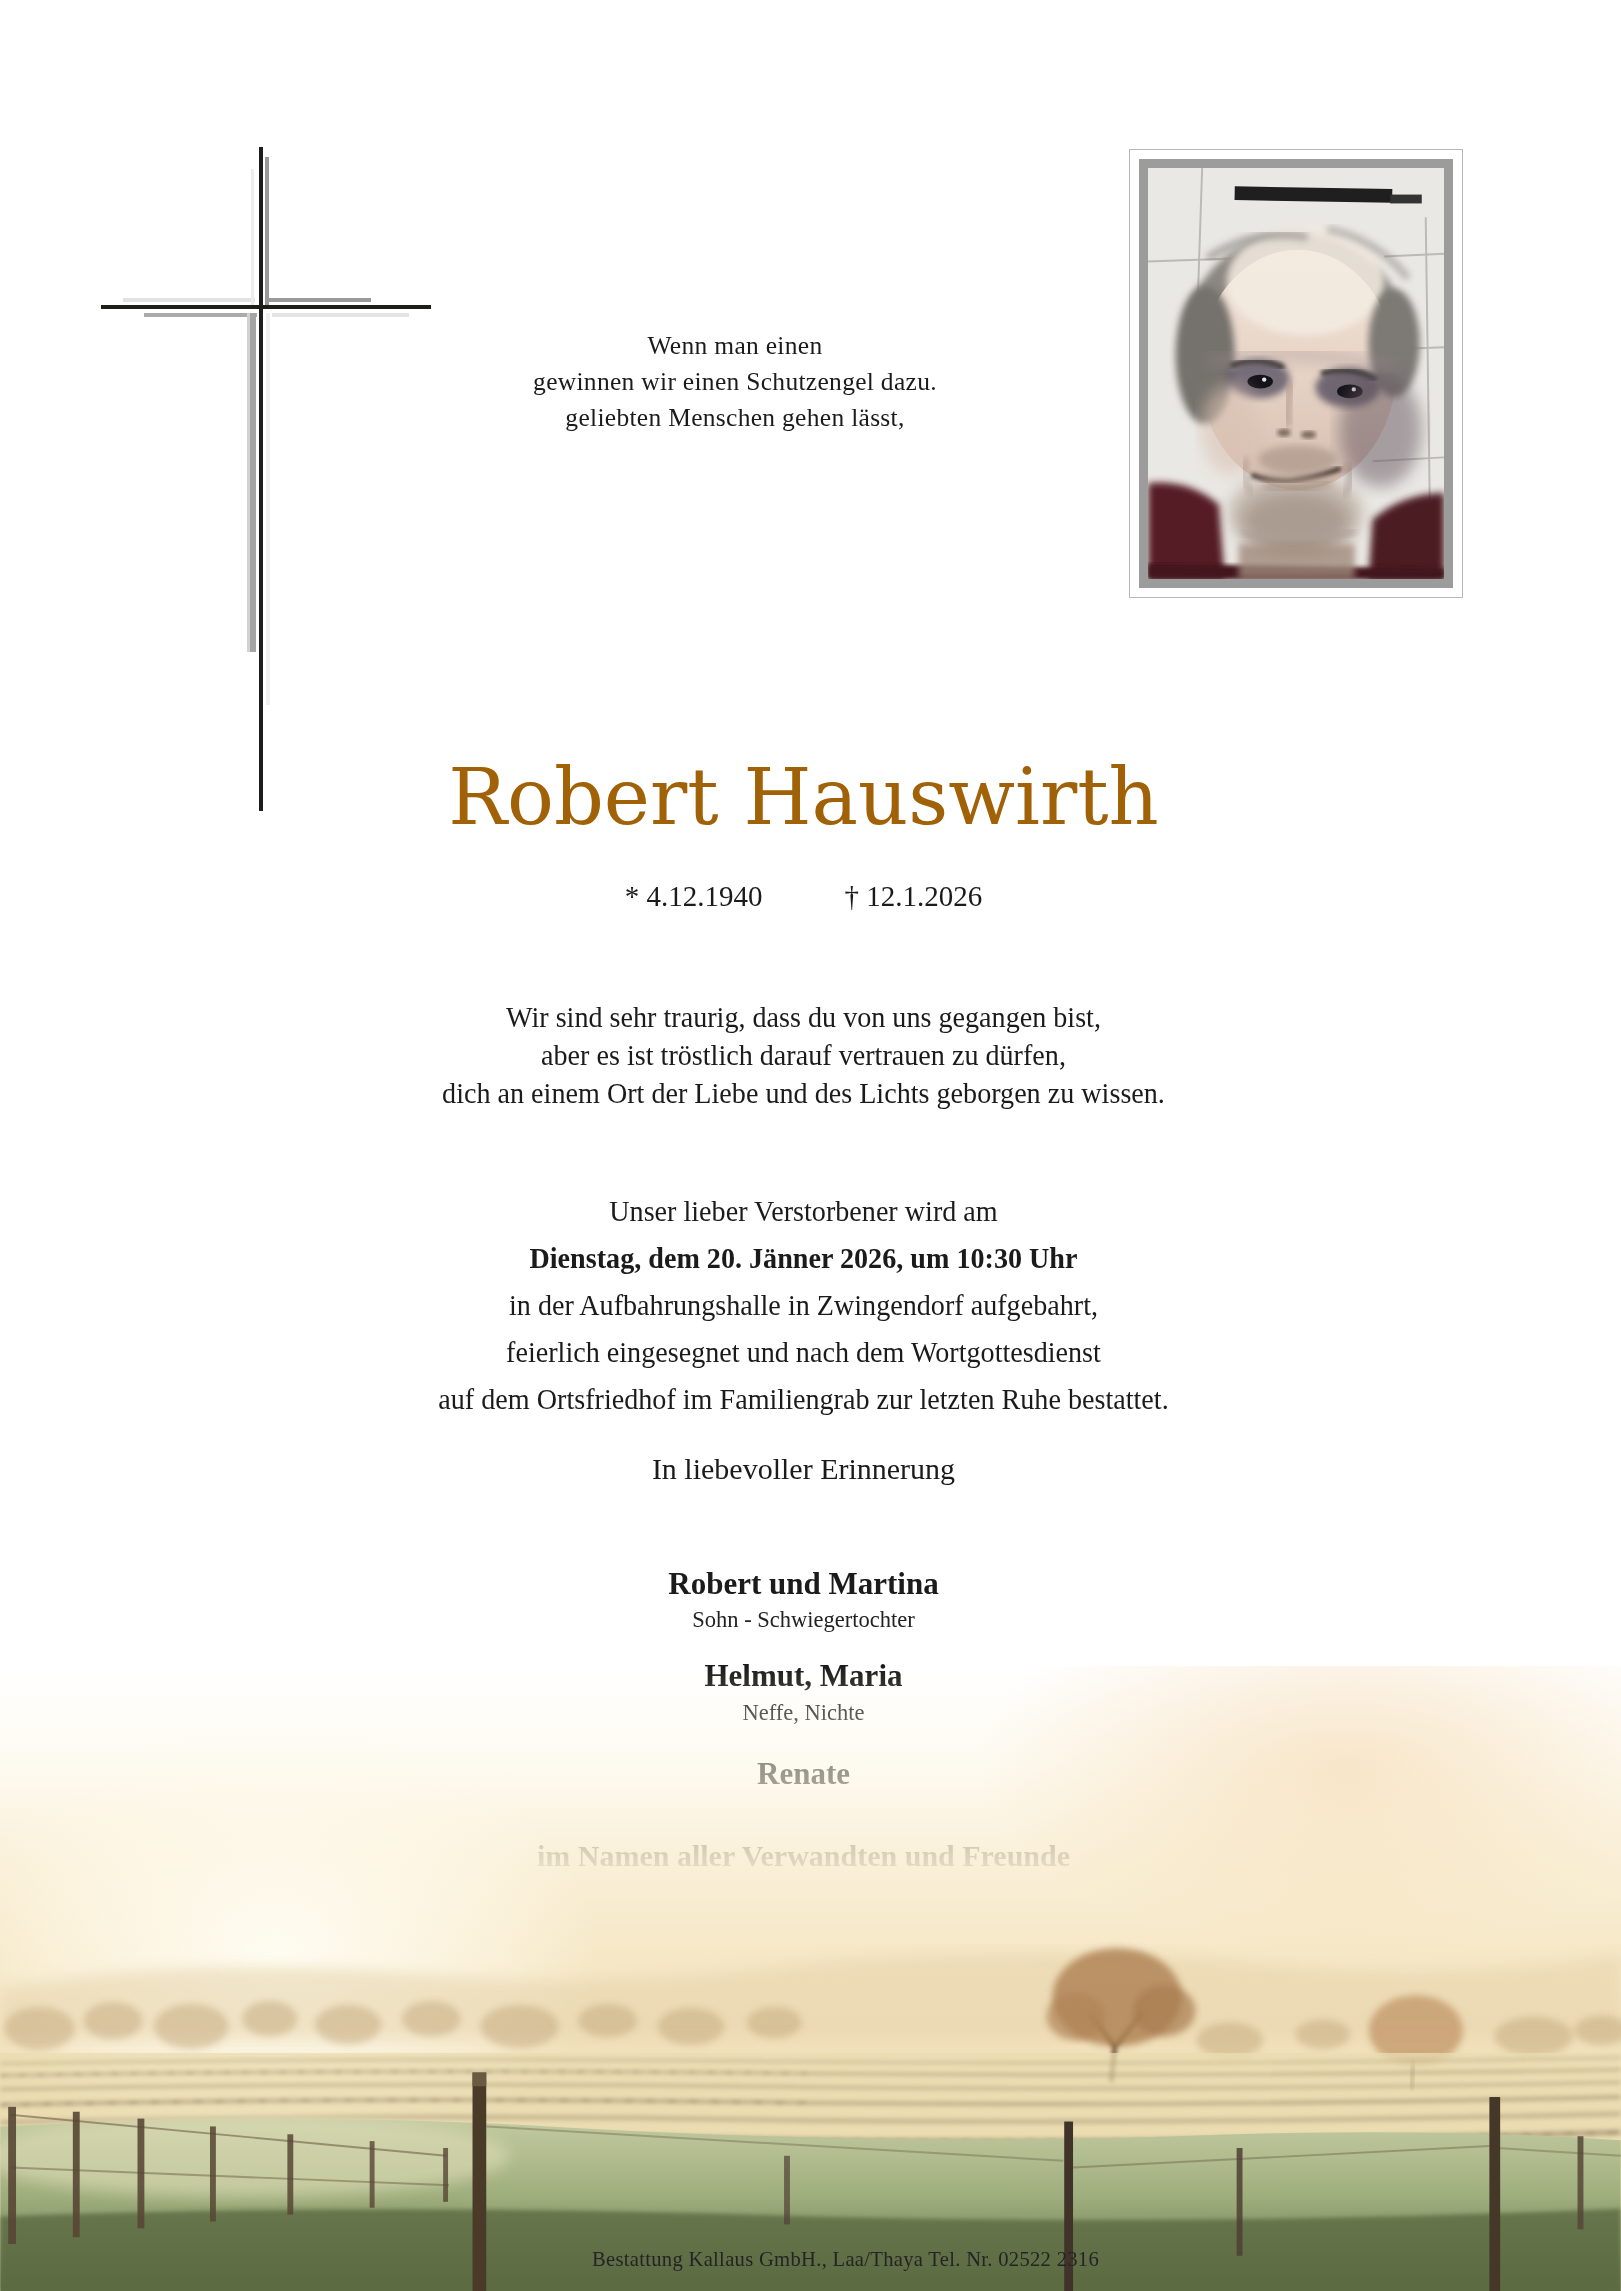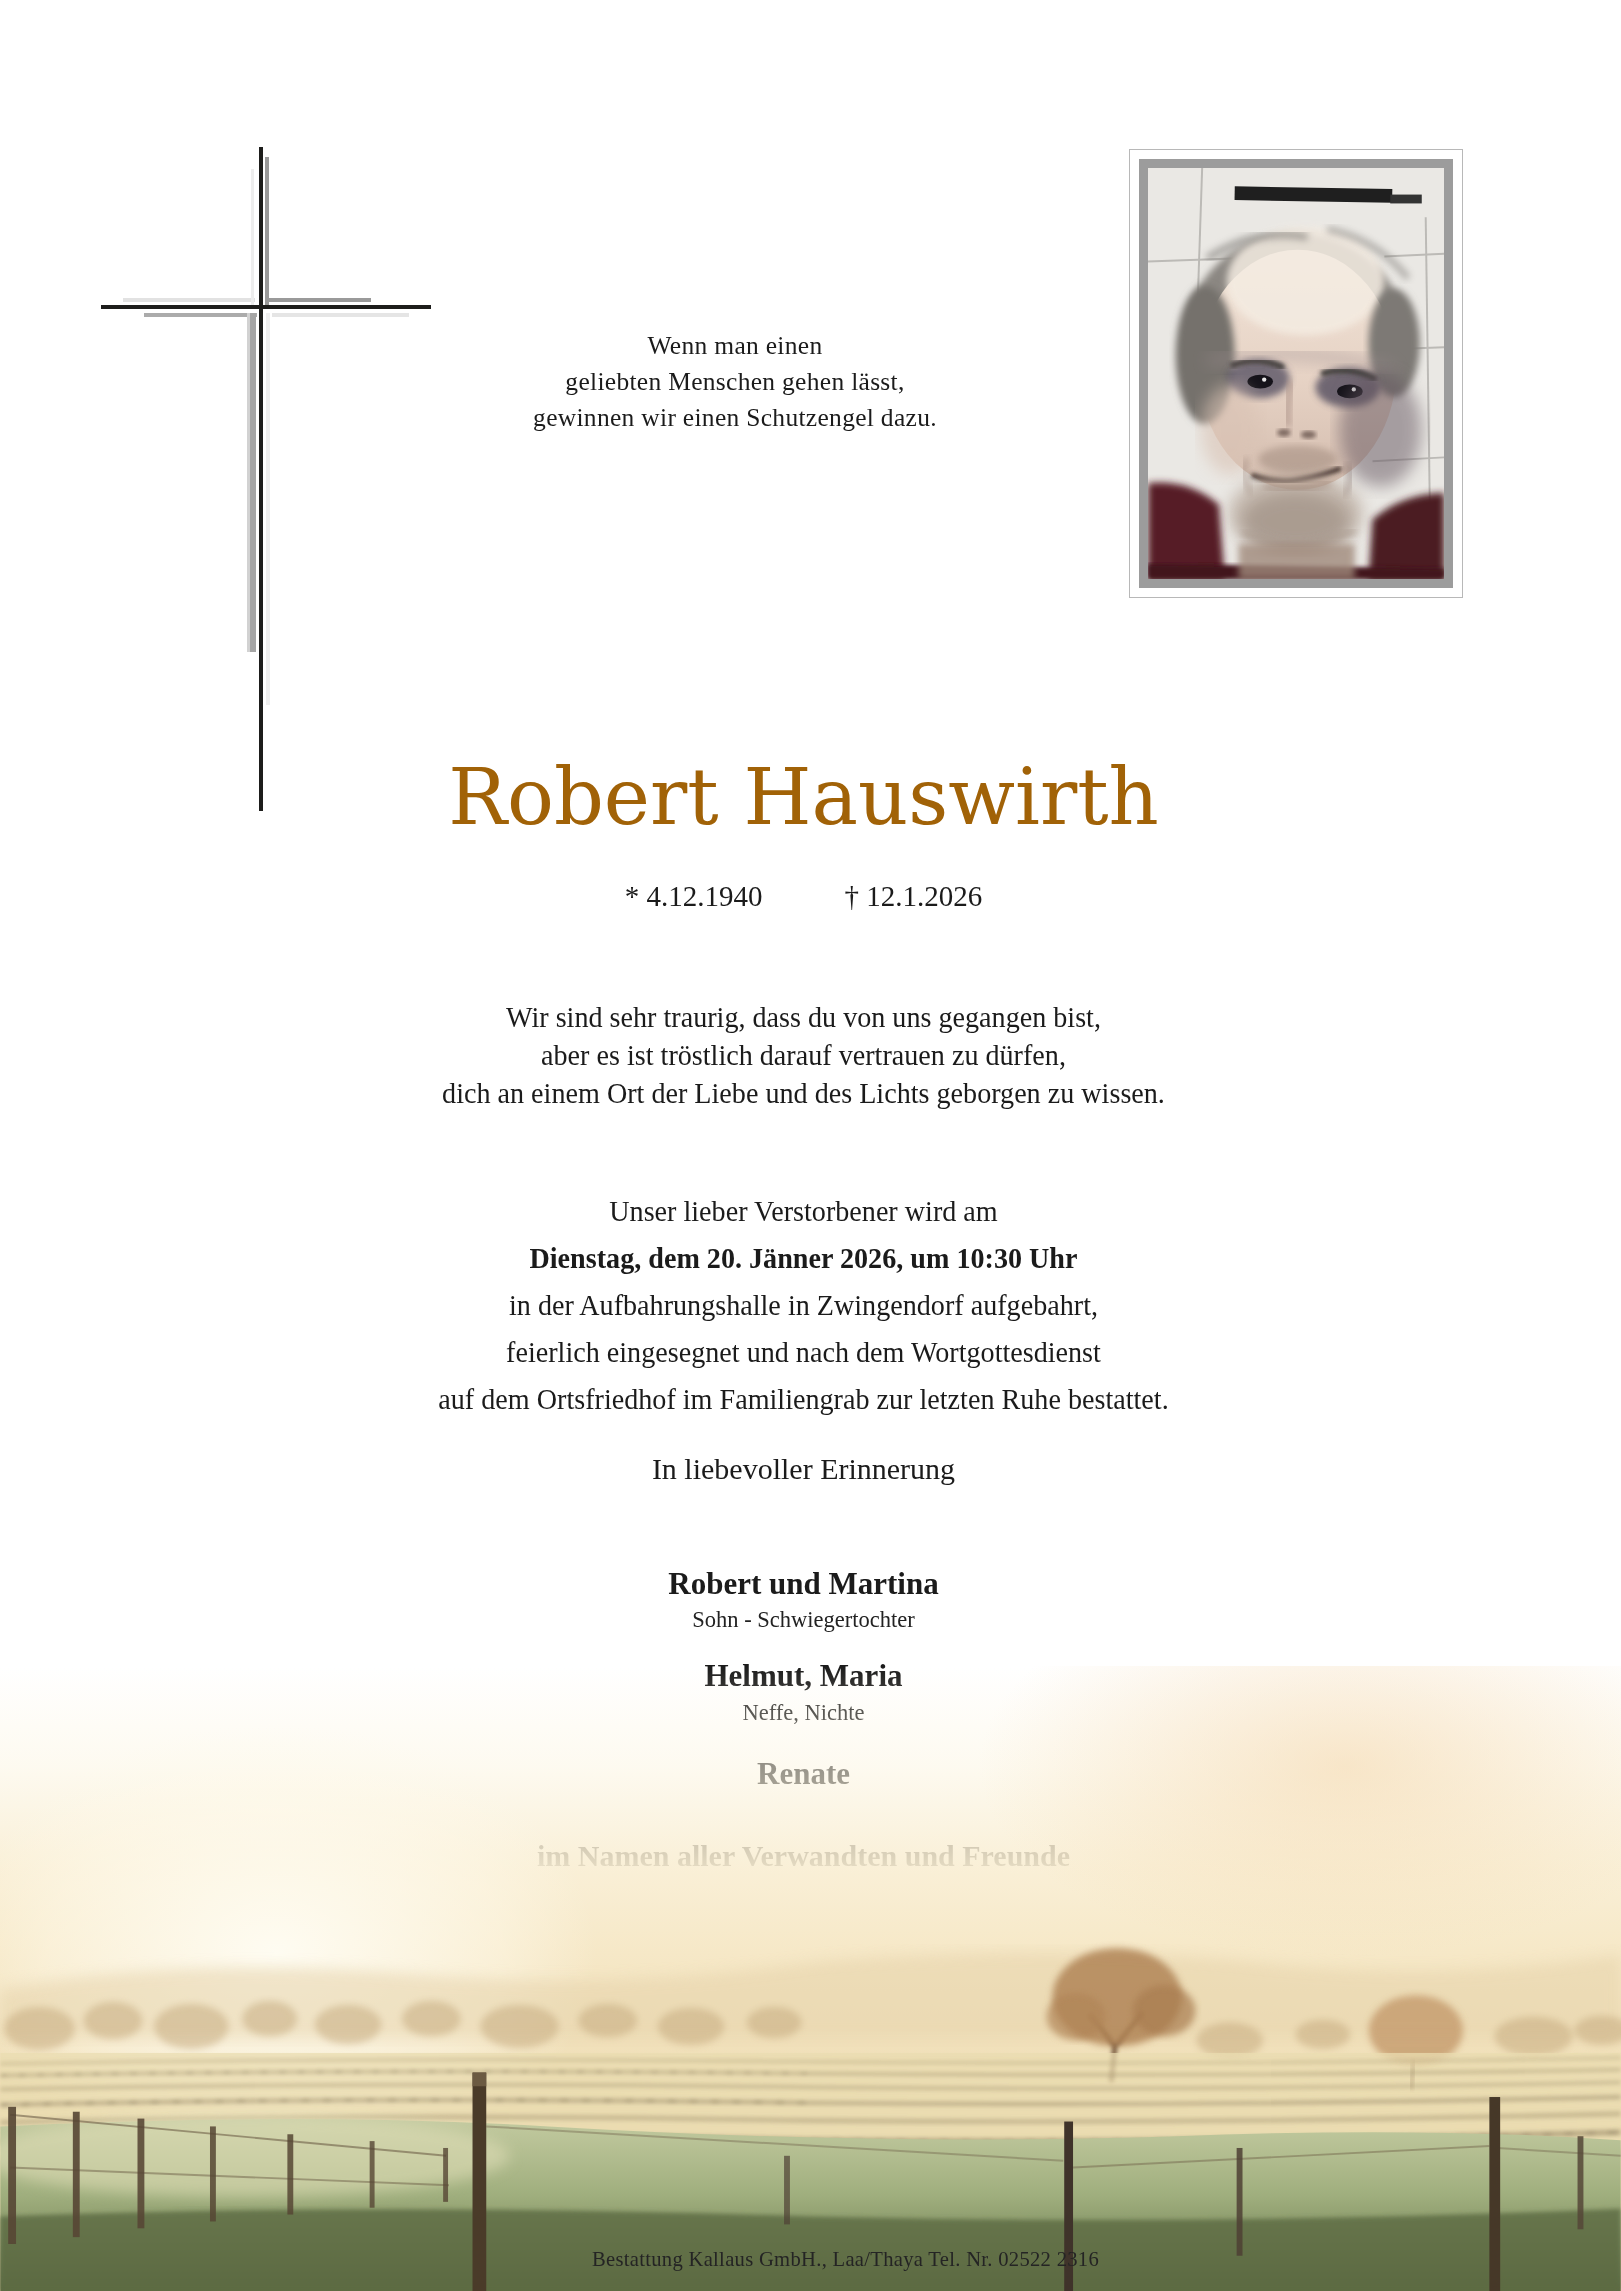--- a/index.html
+++ b/index.html
@@ -81,22 +81,22 @@
     <div class="cx-h-gray-bl"></div>
     <div class="cx-v-gray-bl"></div>
     <div class="cx-h-light-br"></div>
     <div class="cx-v-light-br"></div>
     <div class="cx-v-black"></div>
     <div class="cx-h-black"></div>
   </div>
 
   <div class="verse">
     <span>Wenn man einen</span>
+    <span>gewinnen wir einen Schutzengel dazu.</span>
     <span>geliebten Menschen gehen lässt,</span>
-    <span>gewinnen wir einen Schutzengel dazu.</span>
   </div>
 
   <div class="photo-frame">
     <div class="photo-inner">
       <svg viewBox="0 0 301 418" preserveAspectRatio="none">
         <defs>
           <filter id="b2">
               <feGaussianBlur stdDeviation="2"></feGaussianBlur>
             </filter>
           <filter id="b4">

